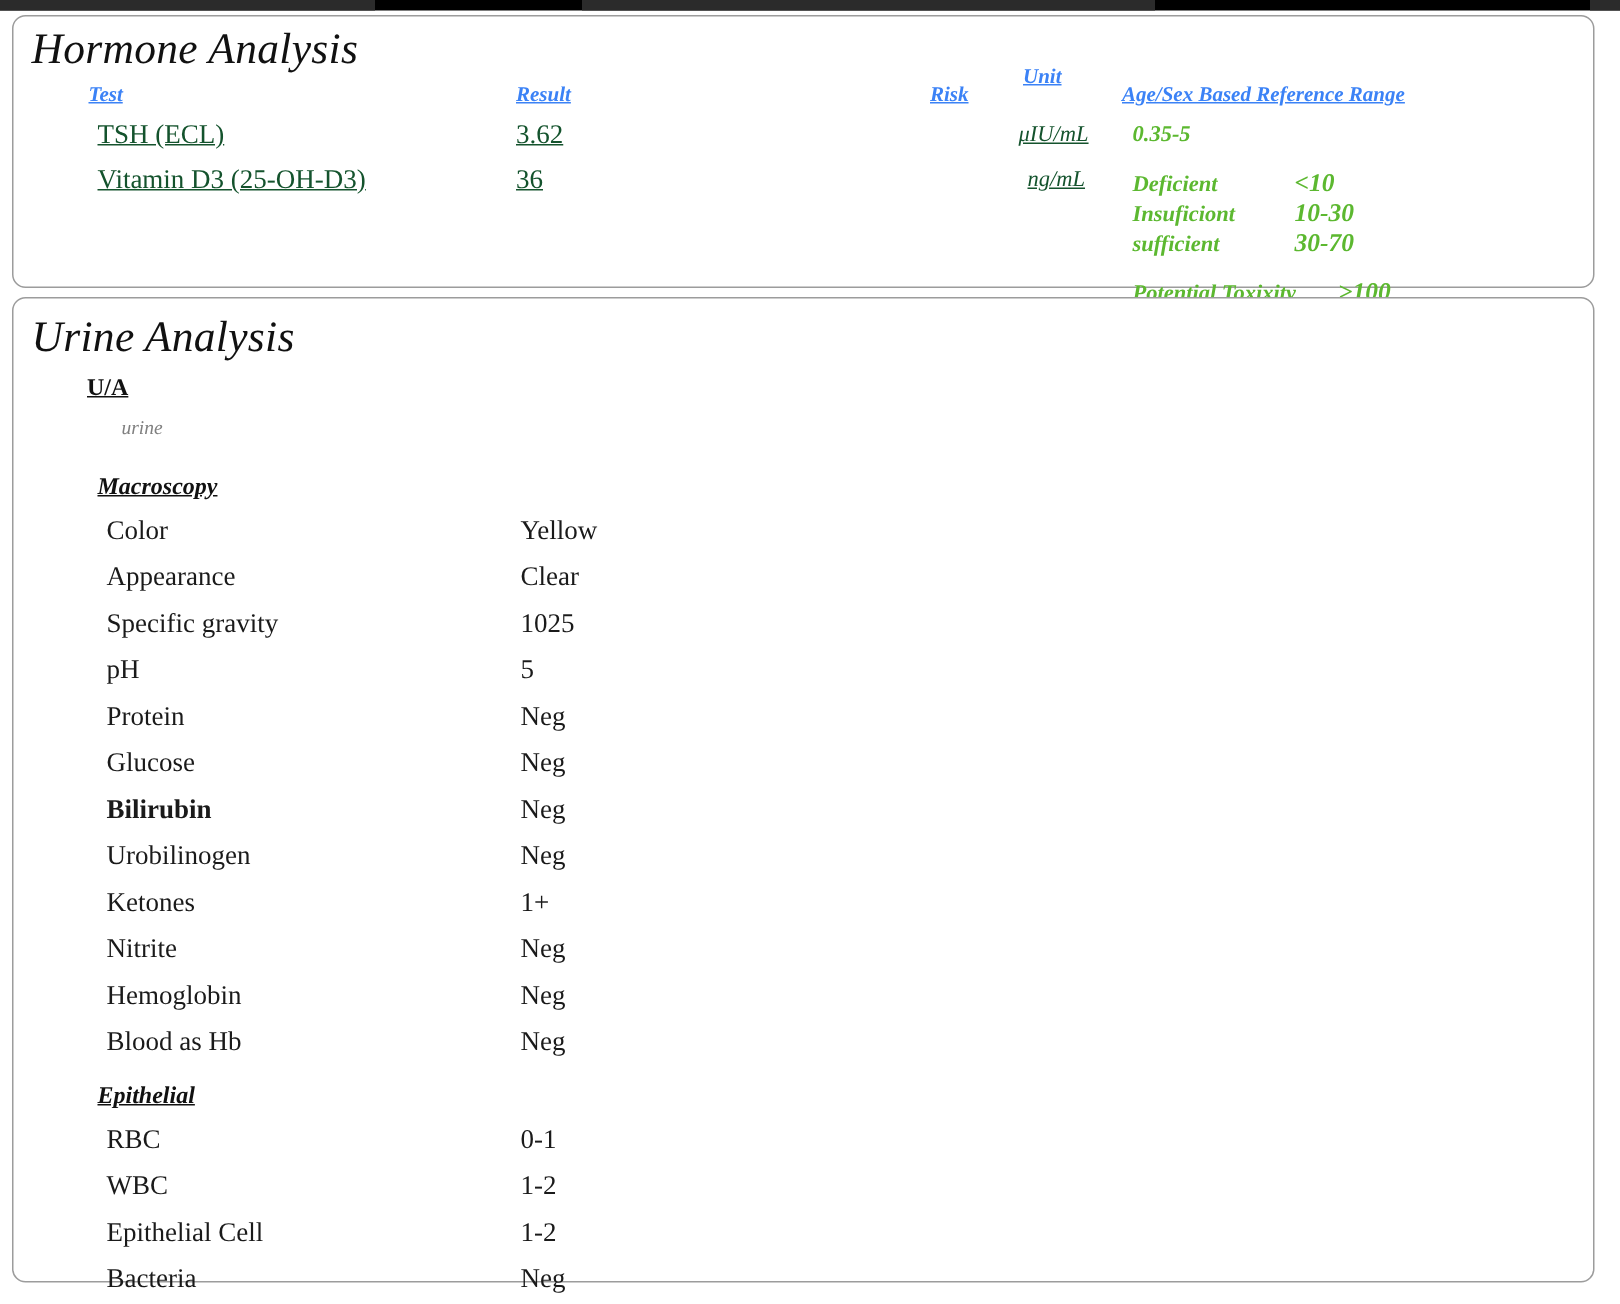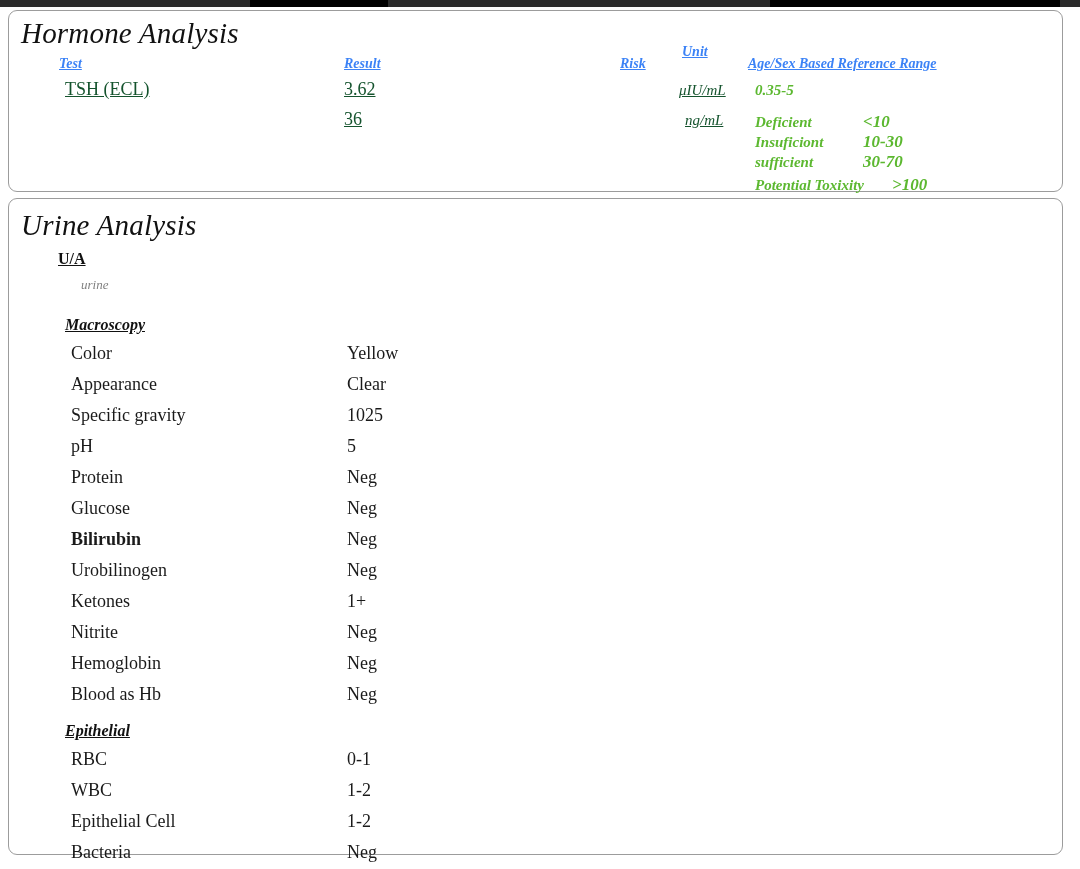--- a/index.html
+++ b/index.html
@@ -156,33 +156,34 @@
   <div class="col-head" style="left:335px; top:45px;">Result</div>
   <div class="col-head" style="left:611px; top:45px;">Risk</div>
   <div class="col-head" style="left:673px; top:33px;">Unit</div>
   <div class="col-head" style="left:739px; top:45px;">Age/Sex Based Reference Range</div>
 
   <div class="cell" style="left:56px; top:68px;">TSH (ECL)</div>
   <div class="cell" style="left:335px; top:68px;">3.62</div>
   <div class="cell unit" style="left:670px; top:71px;text-align:center;">μIU/mL</div>
   <div class="ref" style="left:746px; top:71px;text-align:right;">0.35-5</div>
 
+  <div class="cell" style="left:56px; top:98px;">Vitamin D3 (25-OH-D3)</div>
   <div class="cell" style="left:335px; top:98px;">36</div>
   <div class="cell unit" style="left:676px; top:101px;">ng/mL</div>
 
   <div class="ref-row" style="left:746px; top:101px;">
     <span class="ref-label">Deficient</span><span class="ref-val">&lt;10</span>
   </div>
   <div class="ref-row" style="left:746px; top:121px;">
     <span class="ref-label">Insuficiont</span><span class="ref-val">10-30</span>
   </div>
   <div class="ref-row" style="left:746px; top:141px;">
     <span class="ref-label">sufficient</span><span class="ref-val">30-70</span>
   </div>
-  <div class="ref-row" style="left:746px; top:164px;">
+  <div class="ref-row" style="left:746px; top:174px;">
     <span class="ref-label" style="width:137px;">Potential Toxixity</span><span class="ref-val">&gt;100</span>
   </div>
 </div>
 
 <div class="panel" id="urine-panel">
 
   <div class="section-title" style="left:12px; top:10px;">Urine Analysis</div>
 
   <div class="ua-code" style="left:49px; top:51px;">U/A</div>
 

